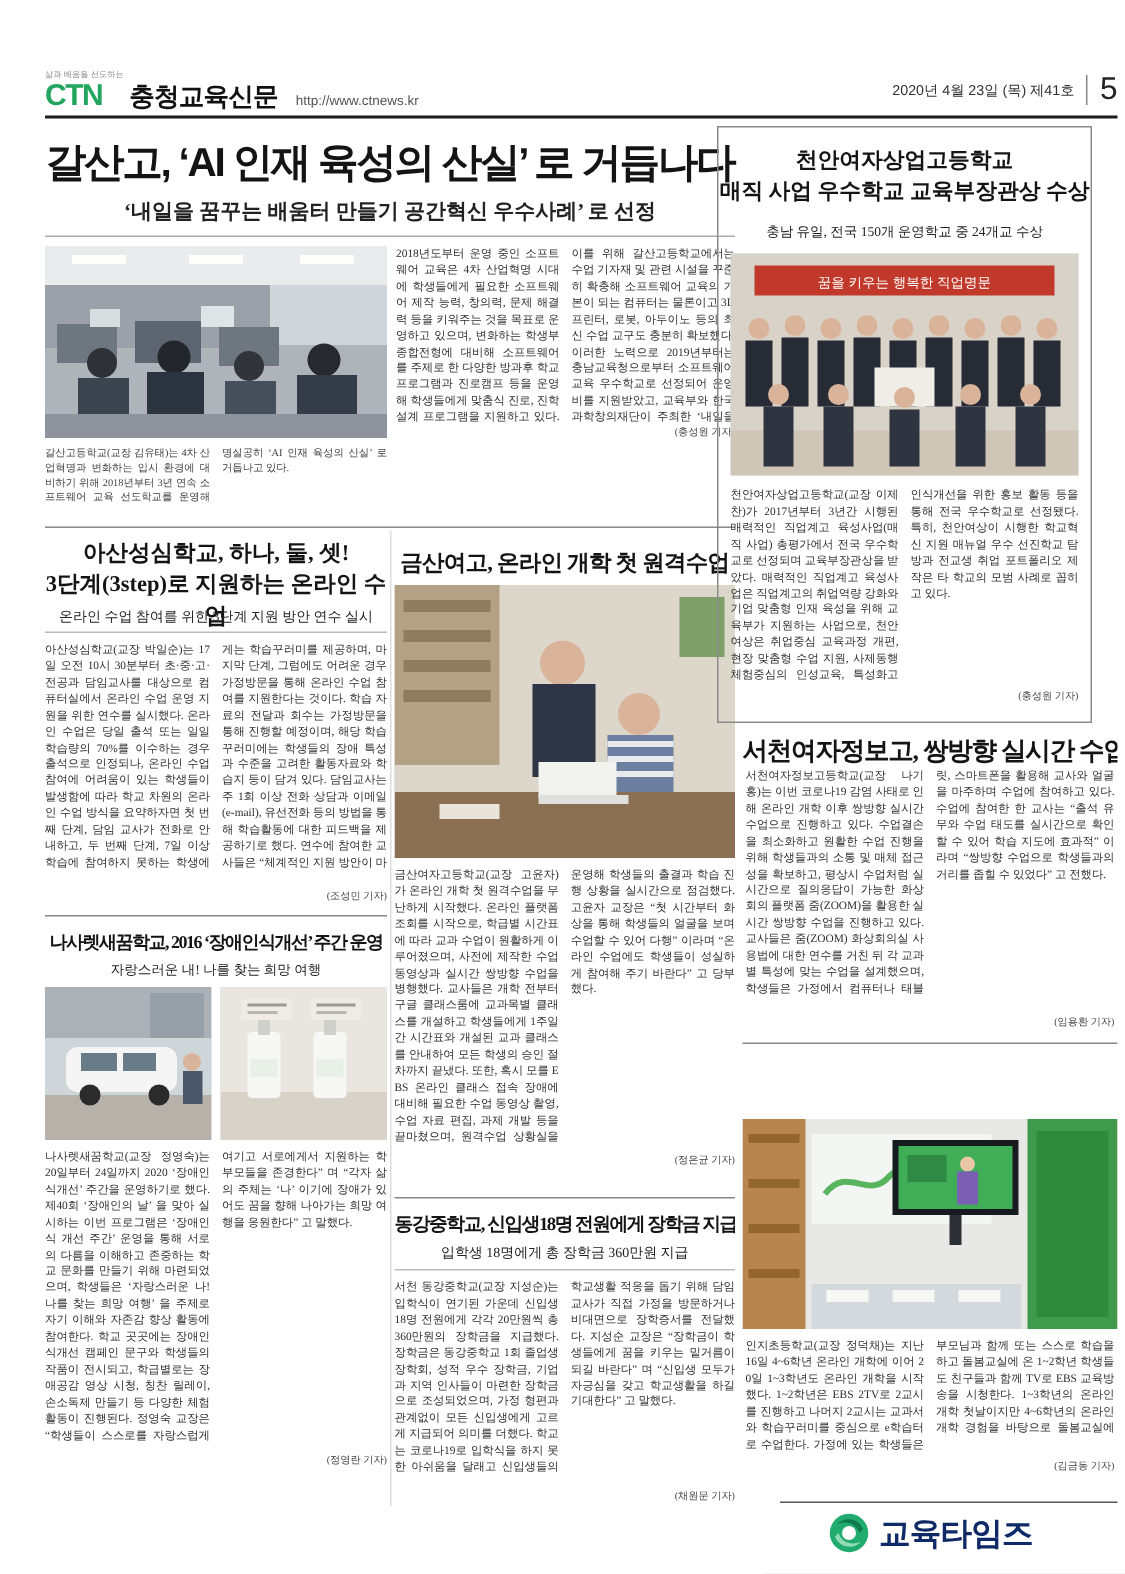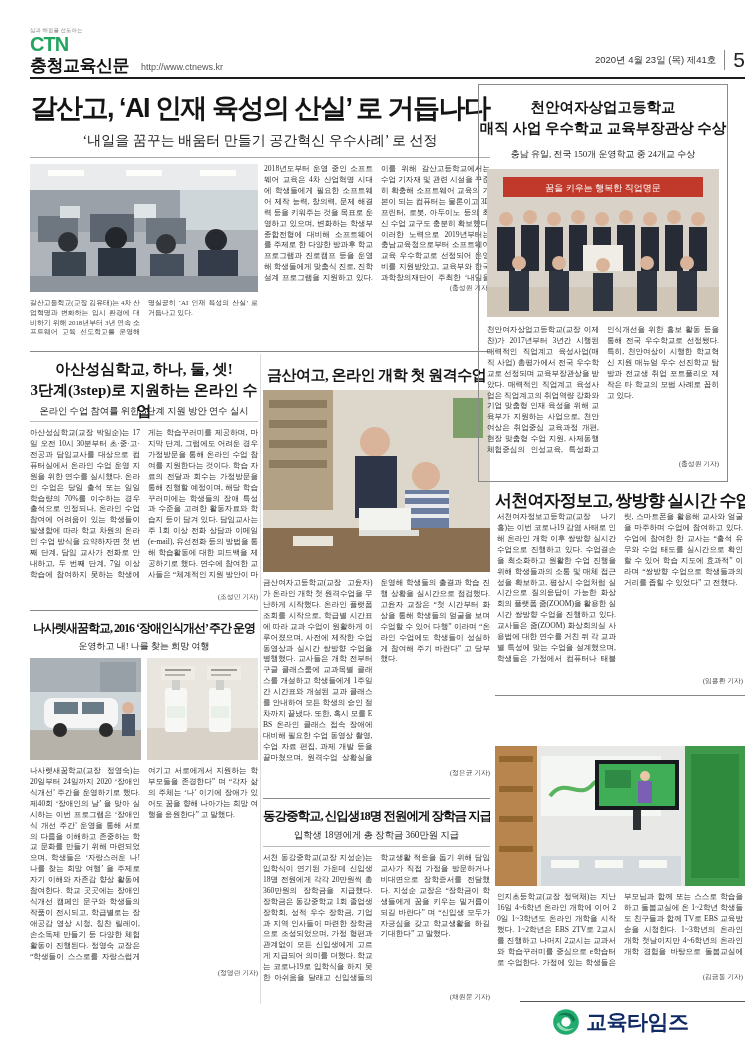--- a/index.html
+++ b/index.html
@@ -12,31 +12,31 @@
          font-size:7.6px;line-height:1.44;color:#2c2c2c;overflow:hidden;
          font-family:"Liberation Serif",serif;word-break:break-all;}
   .caption{column-count:2;column-gap:8px;column-fill:auto;text-align:justify;
            font-size:6.9px;line-height:1.42;color:#3c3c3c;overflow:hidden;
            font-family:"Liberation Serif",serif;word-break:break-all;}
   .byline{font-size:6.8px;color:#444;text-align:right;font-family:"Liberation Serif",serif;}
   .rule{position:absolute;background:#999;height:1px;}
   .vrule{position:absolute;background:#ddd;width:1px;}
   .photo{position:absolute;overflow:hidden;background:#ccc;}
   .photo svg{display:block;}
-  .subhead{font-family:"Liberation Serif",serif;font-weight:normal;color:#222;text-align:center;}
+  .subhead{font-family:"Liberation Serif",serif;font-weight:bold;color:#222;text-align:center;}
 </style>
 </head>
 <body>
 
 <div class="page">
 
   <div class="abs" style="left:30px;top:40px;height:34px;display:flex;align-items:flex-end;">
     <div style="line-height:1;">
       <div style="font-size:5.5px;color:#8a8a8a;margin-bottom:1px;">삶과 배움을 선도하는</div>
-      <div style="display:flex;align-items:baseline;gap:3px;flex-direction:column;">
+      <div style="display:flex;align-items:baseline;gap:18px;">
         <span style="font-size:20px;font-weight:bold;color:#22a55f;letter-spacing:-1px;">CTN</span>
         <span style="font-size:17px;font-weight:bold;color:#111;letter-spacing:-0.5px;">충청교육신문</span>
       </div>
     </div>
     <div style="font-size:9px;color:#555;margin-left:12px;padding-bottom:2px;">http://www.ctnews.kr</div>
   </div>
   <div class="abs" style="right:5px;top:48px;display:flex;align-items:center;gap:8px;">
     <span style="font-size:9.5px;color:#333;">2020년 4월 23일 (목) 제41호</span>
     <span style="width:1px;height:20px;background:#888;display:inline-block;"></span>
     <span style="font-size:21px;color:#222;">5</span>
@@ -112,21 +112,21 @@
       <rect x="96" y="118" width="52" height="24" fill="#f2f2ef"></rect>
       <rect x="96" y="140" width="60" height="6" fill="#dfdfdb"></rect>
       <rect x="30" y="146" width="40" height="10" fill="#e8e4da"></rect>
     </svg>
   </div>
   <div class="abs body2" style="left:263px;top:578px;width:227px;height:186px;">금산여자고등학교(교장 고윤자)가 온라인 개학 첫 원격수업을 무난하게 시작했다. 온라인 플랫폼 조회를 시작으로, 학급별 시간표에 따라 교과 수업이 원활하게 이루어졌으며, 사전에 제작한 수업 동영상과 실시간 쌍방향 수업을 병행했다. 교사들은 개학 전부터 구글 클래스룸에 교과목별 클래스를 개설하고 학생들에게 1주일간 시간표와 개설된 교과 클래스를 안내하여 모든 학생의 승인 절차까지 끝냈다. 또한, 혹시 모를 EBS 온라인 클래스 접속 장애에 대비해 필요한 수업 동영상 촬영, 수업 자료 편집, 과제 개발 등을 끝마쳤으며, 원격수업 상황실을 운영해 학생들의 출결과 학습 진행 상황을 실시간으로 점검했다. 고윤자 교장은 “첫 시간부터 화상을 통해 학생들의 얼굴을 보며 수업할 수 있어 다행” 이라며 “온라인 수업에도 학생들이 성실하게 참여해 주기 바란다” 고 당부했다.</div>
   <div class="abs byline" style="left:382px;top:768px;width:108px;">(정은균 기자)</div>
   <div class="rule" style="left:263px;top:798px;width:227px;background:#888;"></div>
 
   <div class="abs hl nowrap" style="left:30px;top:620px;width:228px;font-size:12px;letter-spacing:-1px;overflow:hidden;">나사렛새꿈학교, 2016 ‘장애인식개선’ 주간 운영</div>
-  <div class="abs subhead" style="left:30px;top:640px;width:228px;font-size:9px;font-weight:normal;">운영하고 내! 나를 찾는 희망 여행</div>
+  <div class="abs subhead" style="left:30px;top:640px;width:228px;font-size:9px;font-weight:normal;">자랑스러운 내! 나를 찾는 희망 여행</div>
   <div class="photo" style="left:30px;top:658px;width:111px;height:102px;">
     <svg width="111" height="102" viewBox="0 0 111 102">
       <rect width="111" height="102" fill="#cfd6da"></rect>
       <rect x="0" y="0" width="111" height="34" fill="#aab2b8"></rect>
       <rect x="70" y="4" width="36" height="30" fill="#97a0a7"></rect>
       <rect x="0" y="72" width="111" height="30" fill="#b6b2aa"></rect>
       <rect x="14" y="40" width="74" height="30" rx="8" fill="#f4f5f4"></rect>
       <rect x="24" y="44" width="24" height="12" fill="#6a7b88"></rect>
         <rect x="52" y="44" width="22" height="12" fill="#6a7b88"></rect>
       <circle cx="30" cy="72" r="7" fill="#2b2b2b"></circle>

